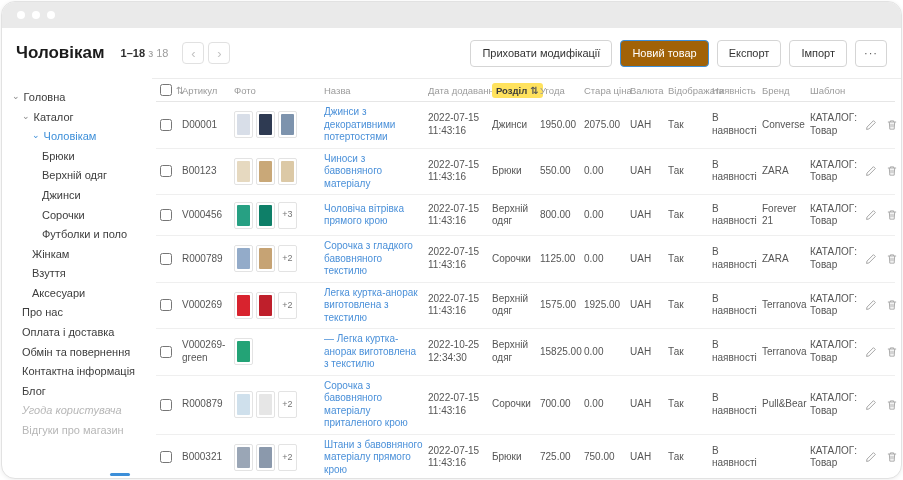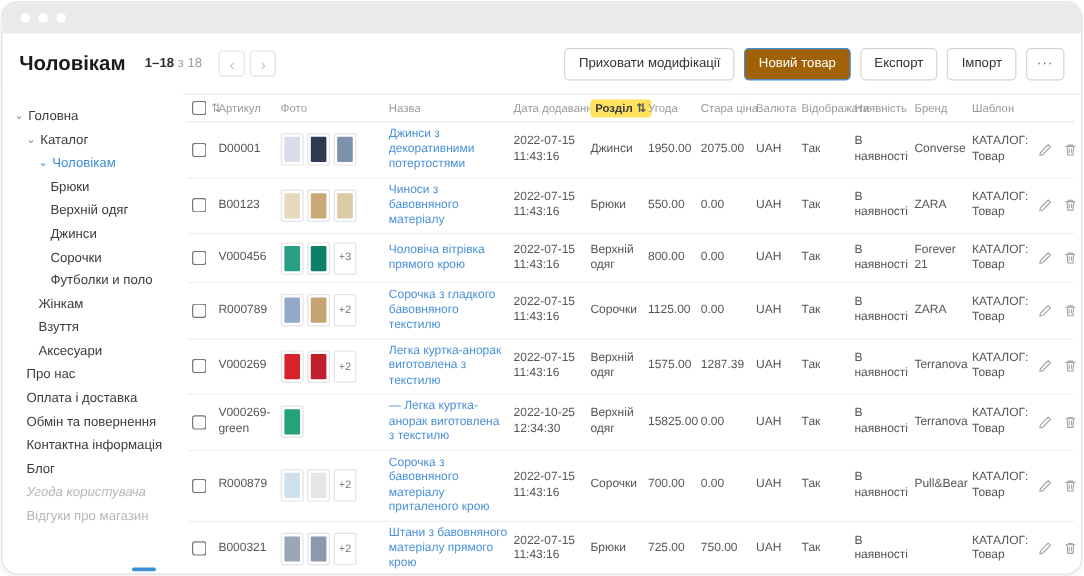--- a/index.html
+++ b/index.html
@@ -331,21 +331,21 @@
                 <span class="fill" style="background:#bf1f2b"></span>
               </span>
               <span class="thumb extra">+2</span>
             </div>
             <div class="td">
               <a class="name">Легка куртка-анорак виготовлена з текстилю</a>
             </div>
             <div class="td date">2022-07-15<br>11:43:16</div>
             <div class="td">Верхній одяг</div>
             <div class="td">1575.00</div>
-            <div class="td">1287.39</div>
+            <div class="td">1925.00</div>
             <div class="td">UAH</div>
             <div class="td">Так</div>
             <div class="td">В наявності</div>
             <div class="td">Terranova</div>
             <div class="td">КАТАЛОГ: Товар</div>
             <div class="td actions">
               <span class="aicon">
                 <svg width="12" height="12" viewBox="0 0 16 16" fill="none" stroke="currentColor" stroke-width="1.3">
                   <path d="M11.3 2.2l2.5 2.5L5.2 13.3l-3.1.6.6-3.1z"></path>
                 </svg>

